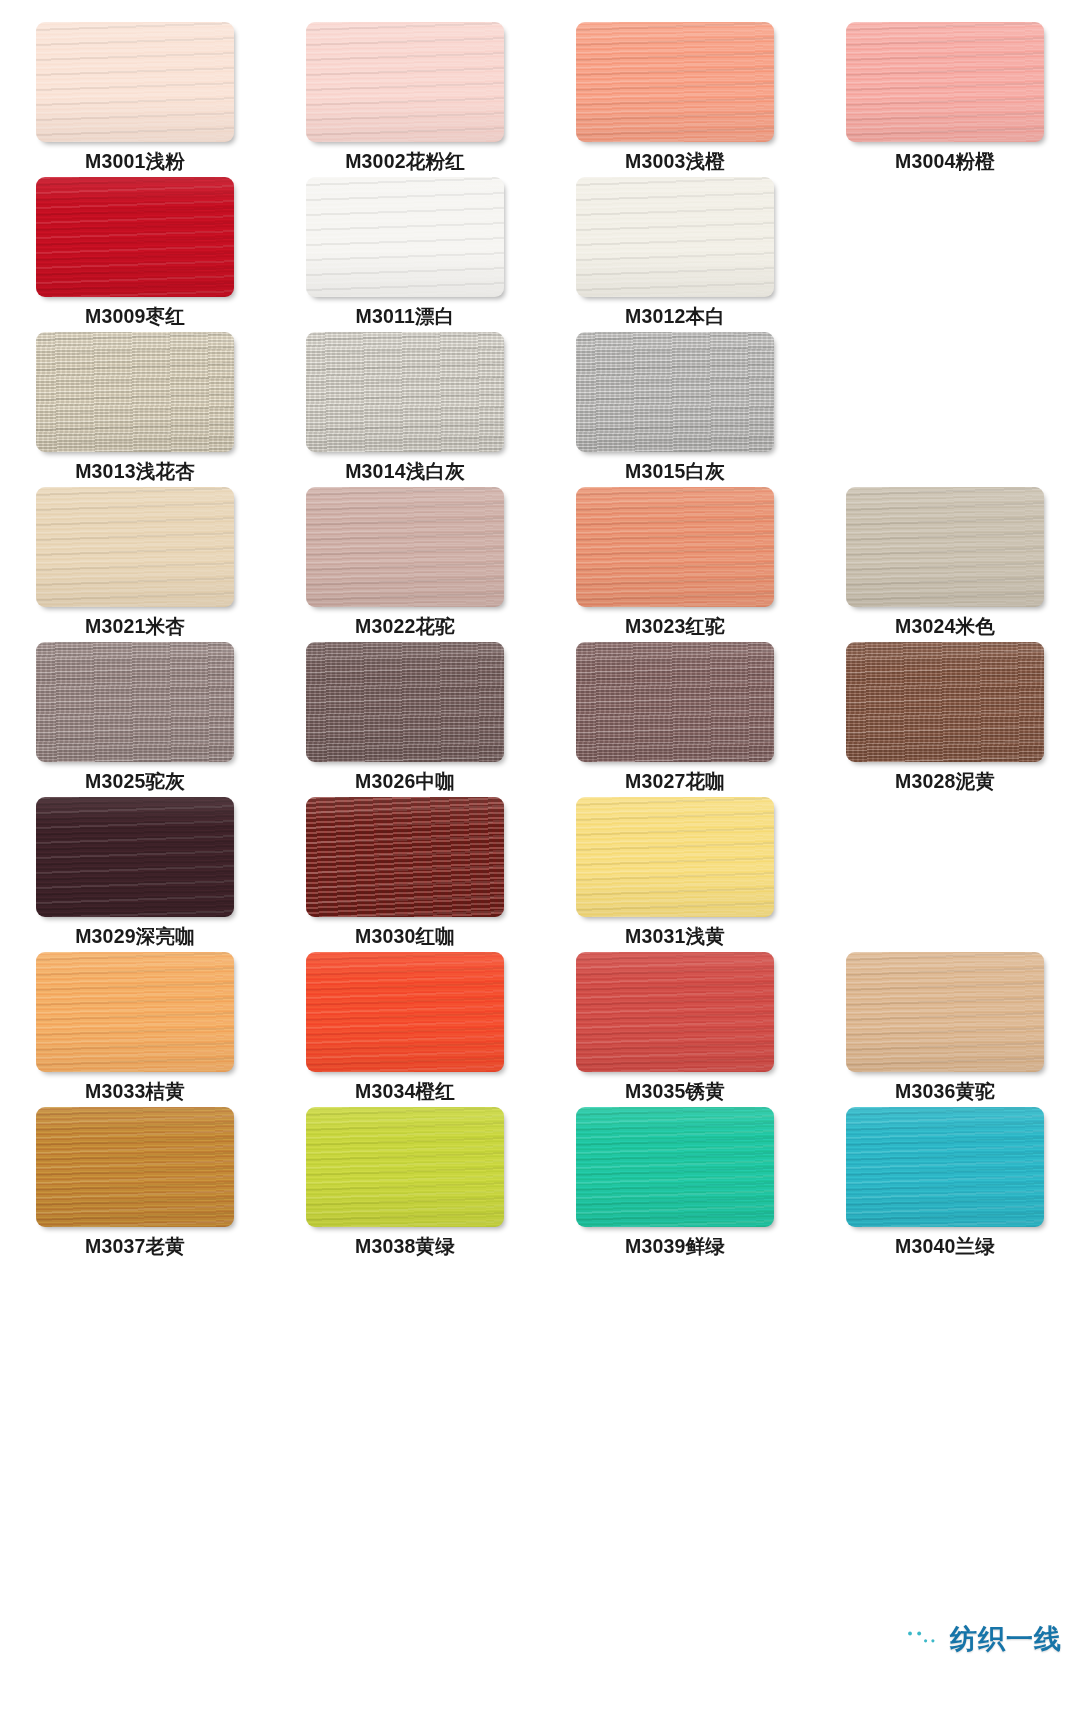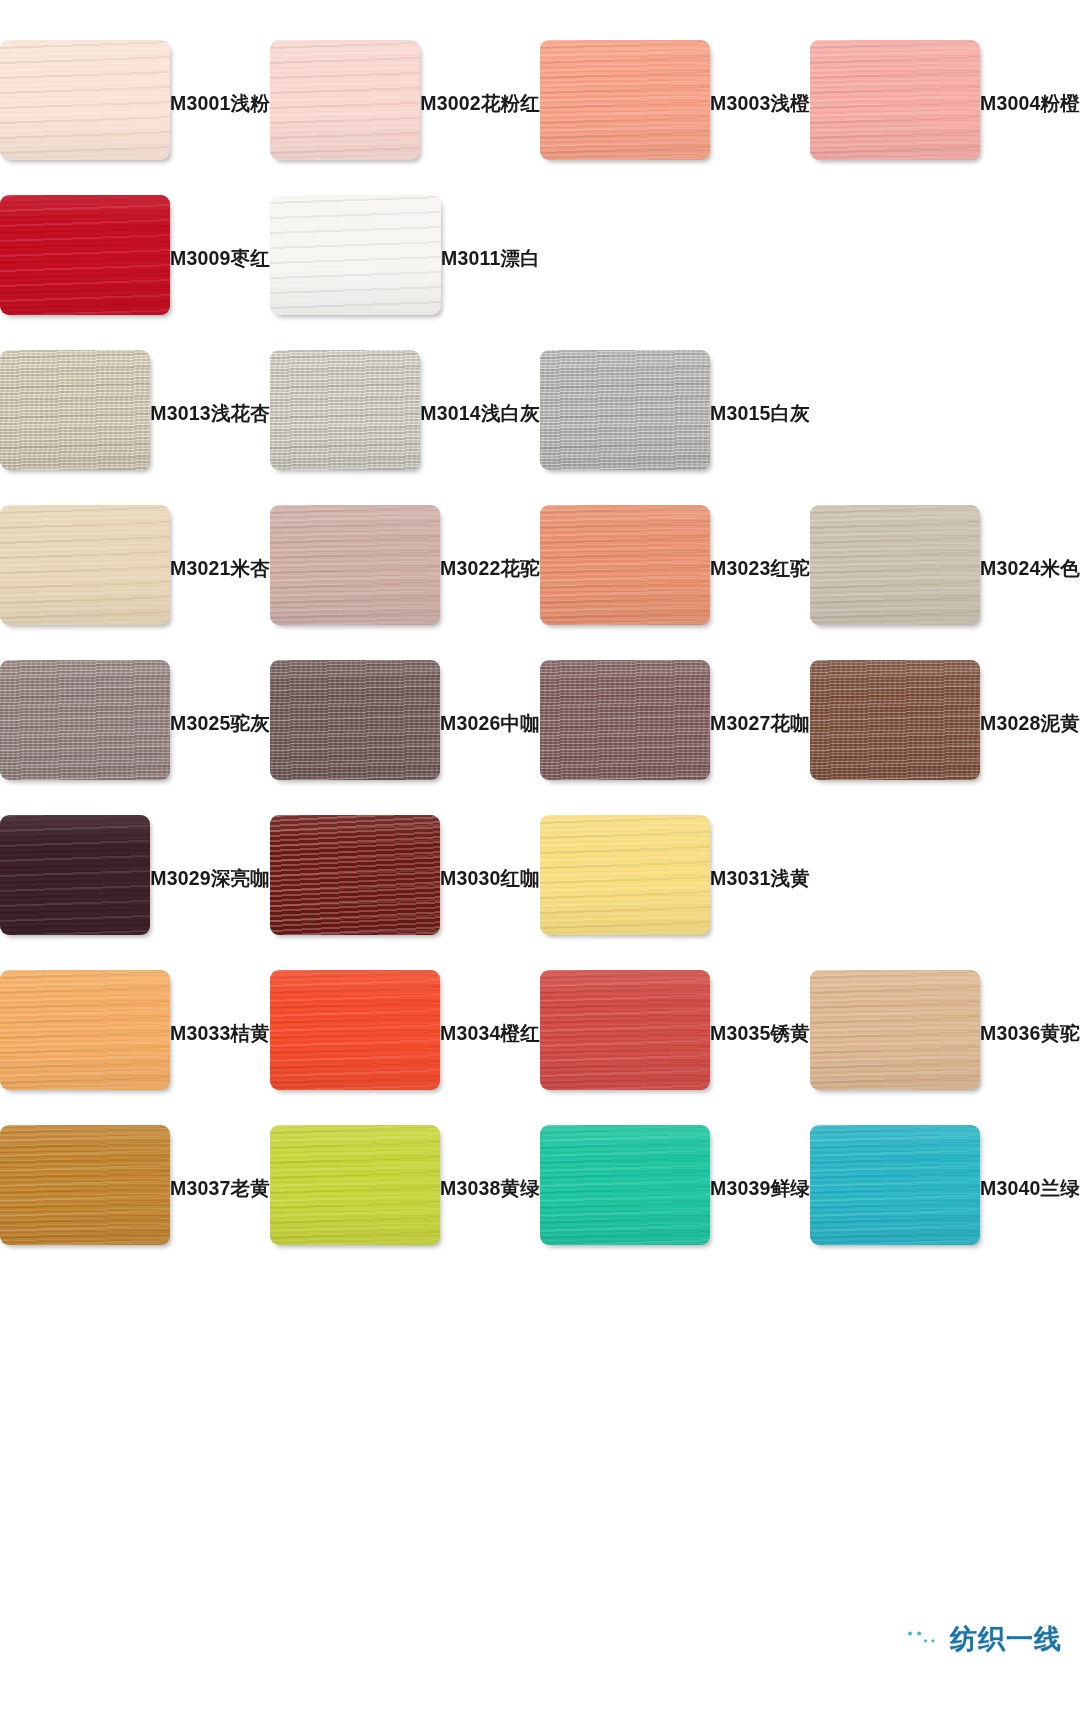--- a/index.html
+++ b/index.html
@@ -23,20 +23,21 @@
   }
   .row{
     display:flex;
     width:1080px;
     height:155px;
   }
   .cell{
     width:270px;
     height:155px;
     display:flex;
+    flex-direction:column;
     align-items:center;
     position:relative;
   }
 
   
   .chip-wrap{
     position:relative;
     width:198px;
     height:120px;
   }
@@ -205,20 +206,26 @@
             <div class="chip" style="background-color: rgb(194, 14, 32);"></div>
           </div>
           <div class="label">M3009枣红</div>
         </div>
         <div class="cell">
           <div class="chip-wrap">
             <div class="chip" style="background-color: rgb(246, 245, 242);"></div>
           </div>
           <div class="label">M3011漂白</div>
         </div>
+        <div class="cell">
+          <div class="chip-wrap">
+            <div class="chip" style="background-color: rgb(242, 239, 230);"></div>
+          </div>
+          <div class="label">M3012本白</div>
+        </div>
       </div>
       <div class="row">
         <div class="cell">
           <div class="chip-wrap">
             <div class="chip melange" style="background-color: rgb(230, 220, 196);"></div>
           </div>
           <div class="label">M3013浅花杏</div>
         </div>
         <div class="cell">
           <div class="chip-wrap">

